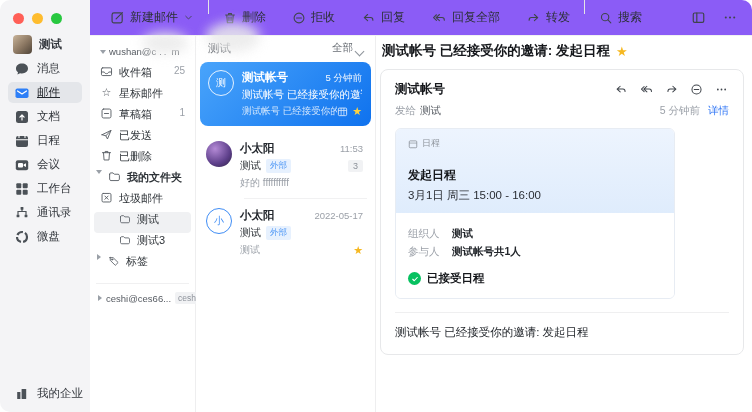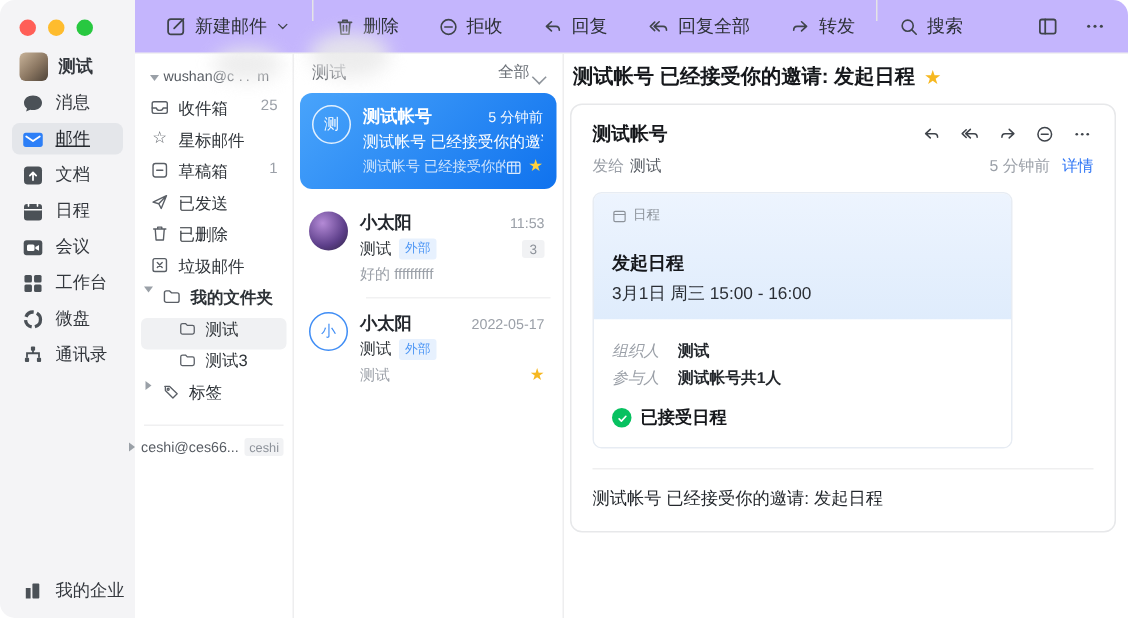--- a/index.html
+++ b/index.html
@@ -15,21 +15,21 @@
   .nav-item{display:flex;align-items:center;gap:7px;height:21px;padding:0 5px;border-radius:5px;
             font-size:11.5px;color:#33373d;white-space:nowrap;cursor:default;}
   .nav-item.active{background:#e4e6ea;color:#23272d;text-decoration:underline;}
   .nav-item .ni{width:17px;height:17px;display:flex;align-items:center;justify-content:center;flex:none;}
   .avatar-sq{width:19px;height:19px;border-radius:4px;flex:none;
              background:linear-gradient(135deg,#c9b49a,#8a7661 55%,#4e4338);}
   .nav-footer{position:absolute;left:8px;bottom:8px;right:8px;}
 
   
   .toolbar{position:absolute;left:90px;right:0;top:0;height:36px;display:flex;
-           border-bottom:1px solid #f1f1f2;background:#c4b5fd;padding:0 14px 0 20px;box-sizing:border-box;}
+           border-bottom:1px solid #f1f1f2;background:#8b5cf6;padding:0 14px 0 20px;box-sizing:border-box;}
   .tb-btn{display:flex;align-items:center;gap:5px;font-size:12px;color:#2c3036;white-space:nowrap;}
   .tb-sep{width:1px;height:14px;background:#e4e4e6;margin:0 14px;}
   .tb-gap{width:26px;}
   .tb-right{margin-left:auto;display:flex;align-items:center;gap:16px;}
   svg.tbi{stroke:#3f444b;fill:none;stroke-width:1.25;stroke-linecap:round;stroke-linejoin:round;}
   .blur-blob{position:absolute;background:#eaeaea;filter:blur(6px);border-radius:50%;opacity:.85;z-index:5;}
 
   
   .folders{position:absolute;left:90px;top:36px;bottom:0;width:106px;box-sizing:border-box;
            border-right:1px solid #eeeeef;background:#fff;padding:8px 4px 0 4px;font-size:11px;}
@@ -37,21 +37,21 @@
   .caret{width:0;height:0;border-left:3.5px solid transparent;border-right:3.5px solid transparent;
          border-top:4.5px solid #9aa0a7;flex:none;}
   .caret.r{border-top:3.5px solid transparent;border-bottom:3.5px solid transparent;
            border-left:4.5px solid #9aa0a7;border-right:none;}
   .f-row{display:flex;gap:6px;height:21px;padding:0 6px;border-radius:4px;color:#2e3338;cursor:default;}
   .f-row .fi{width:13px;height:13px;display:flex;align-items:center;justify-content:center;flex:none;color:#5a5f66;font-size:11px;line-height:13px;}
   .f-row .cnt{margin-left:auto;color:#9ba0a8;font-size:10px;}
   .f-row.child{padding-left:24px;}
   .f-row.sel{background:#f0f1f3;}
   .f-div{border-top:1px solid #f0f0f1;margin:8px 2px 8px 2px;}
-  .acct2{display:flex;align-items:center;gap:4px;padding:0 2px 0 4px;font-size:9.5px;color:#565b62;white-space:nowrap;justify-content:flex-end;}
+  .acct2{display:flex;align-items:center;gap:4px;padding:0 2px 0 4px;font-size:9.5px;color:#565b62;white-space:nowrap;}
   .acct2 .tagb{background:#f1f2f4;color:#8d929a;font-size:8.5px;padding:1px 3px;border-radius:2px;}
   svg.fli{stroke:#5a5f66;fill:none;stroke-width:1.15;stroke-linecap:round;stroke-linejoin:round;}
 
   
   .maillist{position:absolute;left:196px;top:36px;bottom:0;width:180px;box-sizing:border-box;
             border-right:1px solid #eeeeef;background:#fff;}
   .ml-head{display:flex;align-items:center;justify-content:space-between;height:24px;padding:0 12px;
            font-size:11.5px;color:#565b62;}
   .ml-filter{display:flex;align-items:flex-end;gap:3px;color:#6a6f76;font-size:10.5px;}
   .chev{width:6px;height:6px;border-right:1.3px solid #8d939a;border-bottom:1.3px solid #8d939a;
@@ -94,21 +94,21 @@
   .mc-to{color:#565b62;margin-left:4px;}
   .mc-meta{margin-left:auto;display:flex;gap:8px;align-items:center;}
   .link{color:#3076f5;}
   .invite{margin-top:10px;width:278px;border:1px solid #e7ecf3;border-radius:6px;overflow:hidden;}
   .inv-top{background:linear-gradient(180deg,#edf4fe,#dfecfc);padding:8px 12px 10px 12px;}
   .inv-kind{display:flex;align-items:center;gap:4px;font-size:9px;color:#8d939b;}
   .inv-title{font-size:12px;font-weight:bold;color:#16181c;margin-top:17px;}
   .inv-time{font-size:11.5px;color:#2a2e34;margin-top:4px;}
   .inv-bot{padding:10px 12px 12px 12px;background:#fff;}
   .inv-row{display:flex;font-size:10.5px;margin-top:4px;}
-  .inv-row .lb{color:#9ba0a8;width:44px;flex:none;font-style:italic;}
+  .inv-row .lb{color:#9ba0a8;width:44px;flex:none;}
   .inv-row .vl{color:#23272c;font-weight:bold;}
   .inv-status{display:flex;align-items:center;gap:6px;margin-top:12px;font-size:11.5px;font-weight:bold;color:#16181c;}
   .ck{width:13px;height:13px;border-radius:50%;background:#07c160;display:flex;align-items:center;justify-content:center;flex:none;}
   .mc-div{border-top:1px solid #efeff0;margin-top:13px;}
   .mc-body{margin-top:12px;font-size:11.5px;color:#23272c;}
 </style>
 </head>
 <body>
 
 <div class="window">
@@ -176,35 +176,35 @@
               <rect x="8.7" y="2.3" width="5" height="5" rx="1" fill="#4b5157"></rect>
               <rect x="2.3" y="8.7" width="5" height="5" rx="1" fill="#4b5157"></rect>
               <rect x="8.7" y="8.7" width="5" height="5" rx="1" fill="#4b5157"></rect>
             </svg>
         </span>
         <span>工作台</span>
       </div>
       <div class="nav-item">
         <span class="ni">
           <svg width="16" height="16" viewBox="0 0 16 16">
-              <circle cx="8" cy="8" r="5" stroke="#4b5157" stroke-width="2.2" fill="none" stroke-dasharray="6.5 2.2"></circle>
-            </svg>
-        </span>
-        <span>微盘</span>
-      </div>
-      <div class="nav-item">
-        <span class="ni">
-          <svg width="16" height="16" viewBox="0 0 16 16">
               <path d="M8 3.5v3 M8 6.5 H4v3 M8 6.5 h4v3" stroke="#4b5157" stroke-width="1.2" fill="none"></path>
               <rect x="6.6" y="2" width="2.8" height="2.8" rx=".6" fill="#4b5157"></rect>
               <rect x="2.6" y="9.5" width="2.8" height="2.8" rx=".6" fill="#4b5157"></rect>
               <rect x="10.6" y="9.5" width="2.8" height="2.8" rx=".6" fill="#4b5157"></rect>
             </svg>
         </span>
         <span>通讯录</span>
+      </div>
+      <div class="nav-item">
+        <span class="ni">
+          <svg width="16" height="16" viewBox="0 0 16 16">
+              <circle cx="8" cy="8" r="5" stroke="#4b5157" stroke-width="2.2" fill="none" stroke-dasharray="6.5 2.2"></circle>
+            </svg>
+        </span>
+        <span>微盘</span>
       </div>
     </div>
     <div class="nav-footer">
       <div class="nav-item">
         <span class="ni">
           <svg width="16" height="16" viewBox="0 0 16 16">
               <rect x="3.2" y="6" width="3.2" height="7" fill="#4b5157"></rect>
               <rect x="7.6" y="3" width="4.6" height="10" rx=".6" fill="#4b5157"></rect>
             </svg>
         </span>
@@ -325,36 +325,36 @@
     </div>
     <div class="f-row">
       <span class="fi">
           <svg class="fli" width="13" height="13" viewBox="0 0 16 16">
             <path d="M3 4.5h10M6.3 4.5V3h3.4v1.5M4.3 4.5 5 13.5h6l.7-9"></path>
           </svg>
         </span>
       <span>已删除</span>
     </div>
     <div class="f-row">
+      <span class="caret" style="margin-left:-4px"></span>
+      <span class="fi">
+          <svg class="fli" width="13" height="13" viewBox="0 0 16 16">
+            <path d="M2 5.2c0-.9.7-1.6 1.6-1.6h2.6L7.8 5.2h4.6c.9 0 1.6.7 1.6 1.6v4.6c0 .9-.7 1.6-1.6 1.6H3.6c-.9 0-1.6-.7-1.6-1.6V5.2z"></path>
+          </svg>
+        </span>
+      <span style="font-weight:bold">我的文件夹</span>
+    </div>
+    <div class="f-row">
       <span class="fi">
           <svg class="fli" width="13" height="13" viewBox="0 0 16 16">
             <rect x="2.5" y="3" width="11" height="10.5" rx="1.5"></rect>
             <path d="M6 6.2 10 10.2M10 6.2 6 10.2"></path>
           </svg>
         </span>
       <span>垃圾邮件</span>
-    </div>
-    <div class="f-row">
-      <span class="caret" style="margin-left:-4px"></span>
-      <span class="fi">
-          <svg class="fli" width="13" height="13" viewBox="0 0 16 16">
-            <path d="M2 5.2c0-.9.7-1.6 1.6-1.6h2.6L7.8 5.2h4.6c.9 0 1.6.7 1.6 1.6v4.6c0 .9-.7 1.6-1.6 1.6H3.6c-.9 0-1.6-.7-1.6-1.6V5.2z"></path>
-          </svg>
-        </span>
-      <span style="font-weight:bold">我的文件夹</span>
     </div>
     <div class="f-row child sel">
       <span class="fi">
           <svg class="fli" width="12" height="12" viewBox="0 0 16 16">
             <path d="M2 5.2c0-.9.7-1.6 1.6-1.6h2.6L7.8 5.2h4.6c.9 0 1.6.7 1.6 1.6v4.6c0 .9-.7 1.6-1.6 1.6H3.6c-.9 0-1.6-.7-1.6-1.6V5.2z"></path>
           </svg>
         </span>
       <span>测试</span>
     </div>
     <div class="f-row child">

